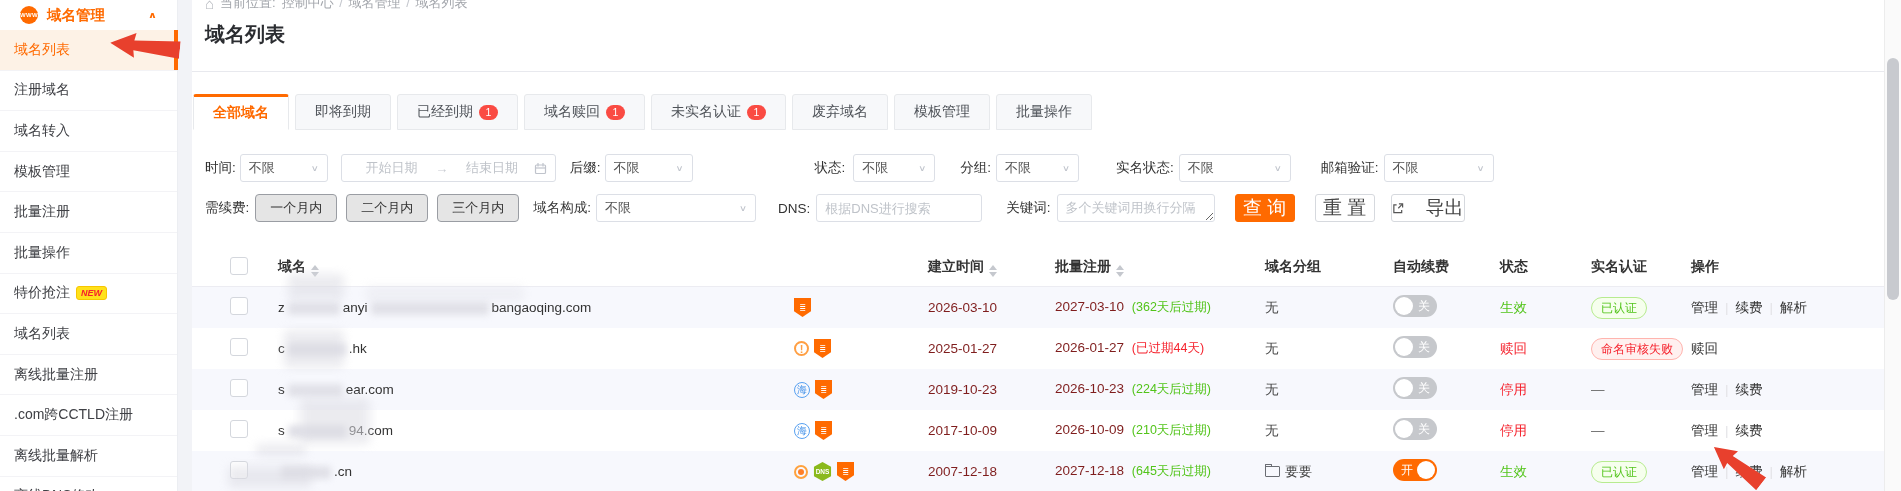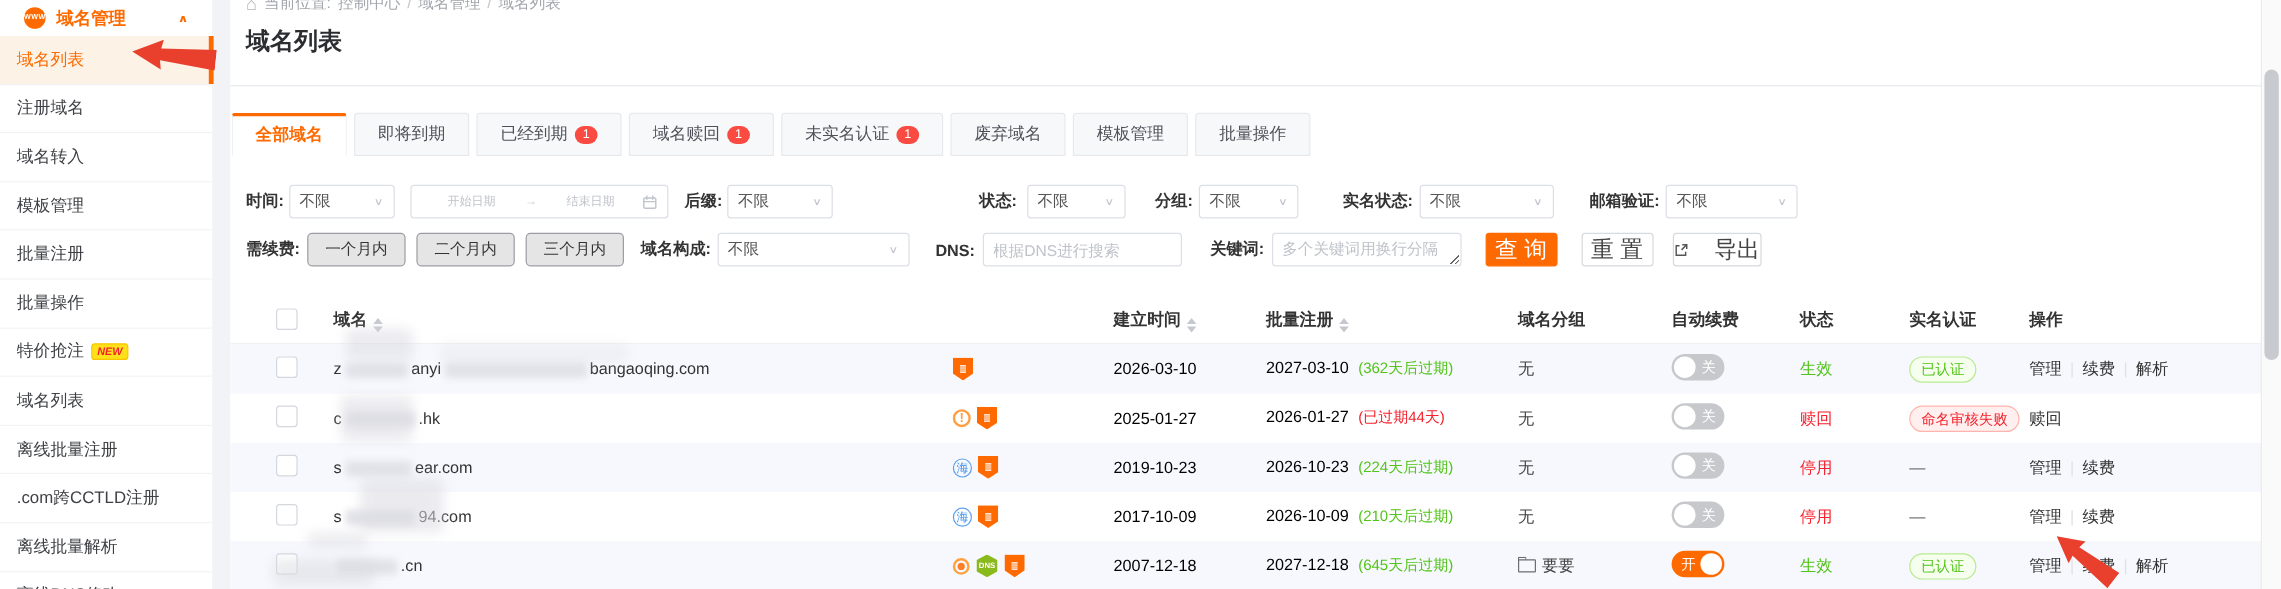--- a/index.html
+++ b/index.html
@@ -33,27 +33,27 @@
   .tabs{position:absolute;top:94px;left:1px;display:flex;gap:6px;z-index:2}
   .tab{height:36px;display:flex;align-items:center;padding:0 19px;font-size:14px;color:#4e5258;
        background:#f7f8fa;border:1px solid #e7e9ec;border-radius:3px 3px 0 0;cursor:pointer;box-sizing:border-box}
   .tab.active{background:#fff;color:#ff6a00;font-weight:700;border-top:3px solid #ff6a00;border-bottom-color:#fff}
   .tab-badge{min-width:15px;height:15px;border-radius:8px;background:#fa4b43;color:#fff;font-size:10.5px;
              display:inline-flex;align-items:center;justify-content:center;margin-left:6px;padding:0 2px;font-weight:400}
 
   
   .frow{position:absolute;left:13px;display:flex;align-items:center;white-space:nowrap}
   .frow1{top:154px}.frow2{top:194px}
-  .flabel{font-size:13.5px;font-weight:700;color:#333}
+  .flabel{font-size:13.5px;font-weight:400;color:#333}
   .fselect{height:28px;border:1px solid #dcdfe6;border-radius:3px;display:inline-flex;align-items:center;
            justify-content:space-between;padding:0 8px;box-sizing:border-box;font-size:13px;color:#555;
            background:#fff;cursor:pointer}
   .caret{color:#c0c4cc;font-size:11px;transform:scaleY(.75)}
   .fdate{height:28px;width:215px;border:1px solid #dcdfe6;border-radius:3px;display:inline-flex;align-items:center;
-         box-sizing:border-box;padding:12px 8px;font-size:10px;color:#bfc3c9;background:#fff}
+         box-sizing:border-box;padding:12px 8px;font-size:13px;color:#bfc3c9;background:#fff}
   .fdate .ph{flex:1;text-align:center}
   .fdate .arr{color:#c9ccd2;margin:0 2px}
   .opt-btn{height:28px;width:82px;border:1px solid #9a9da3;border-radius:4px;background:#e5e5e5;font-size:13px;
            color:#333;display:inline-flex;align-items:center;justify-content:center;box-sizing:border-box;cursor:pointer}
   .finput{height:28px;border:1px solid #dcdfe6;border-radius:3px;box-sizing:border-box;padding:0 8px;
           font-size:13px;color:#555;font-family:inherit}
   .finput::placeholder,textarea.fta::placeholder{color:#bfc3c9}
   textarea.fta{height:28px;border:1px solid #dcdfe6;border-radius:3px;box-sizing:border-box;padding:4px 8px;
           font-size:13px;font-family:inherit;resize:both}
   .btn{height:28px;display:inline-flex;align-items:center;justify-content:center;border-radius:3px;
@@ -82,21 +82,21 @@
   .c-icons{display:flex;align-items:center;padding-left:26px}
   .dicon{display:inline-flex;align-items:center;justify-content:center;margin-right:5px;font-weight:700;box-sizing:border-box}
   .i-cert{width:17px;height:19px;background:#ff6a00;color:#fff;font-size:8px;
           clip-path:polygon(0 0,100% 0,100% 70%,50% 100%,0 70%)}
   .i-warn{width:15px;height:15px;border:2px solid #ff9f43;border-radius:50%;color:#ff9f43;font-size:11px}
   .i-sea{width:16px;height:16px;border:1px solid #58a1f1;border-radius:50%;color:#3f8fe8;font-size:10px;font-weight:400}
   .i-prem{width:14px;height:14px;border:2px solid #ffa23e;border-radius:50%;position:relative}
   .i-prem::after{content:"";position:absolute;left:2px;top:2px;width:6px;height:6px;border-radius:50%;background:#ff7f27}
   .i-dns{width:19px;height:19px;background:#8ab91c;color:#fff;font-size:6.5px;
          clip-path:polygon(50% 0,95% 25%,95% 75%,50% 100%,5% 75%,5% 25%)}
-  .exp-date{color:#000000}
+  .exp-date{color:#7f1d1d}
   .exp-note{font-size:12.5px;margin-left:4px}
   .exp-ok{color:#52c41a}.exp-expired{color:#f5222d}
   .icon-folder{display:inline-block;width:13px;height:9px;border:1px solid #6a6d73;border-radius:1px;
                position:relative;margin-right:5px;vertical-align:-1px}
   .icon-folder::before{content:"";position:absolute;left:-1px;top:-3px;width:5px;height:2px;
                border:1px solid #6a6d73;border-bottom:none;border-radius:1px 1px 0 0}
   .toggle{position:relative;width:44px;height:22px;border-radius:11px;display:inline-block;cursor:pointer}
   .toggle.off{background:#c6c8cc}.toggle.on{background:#ff6a00}
   .toggle .knob{position:absolute;top:2px;width:18px;height:18px;border-radius:50%;background:#fff}
   .toggle.off .knob{left:2px}.toggle.on .knob{right:2px}

